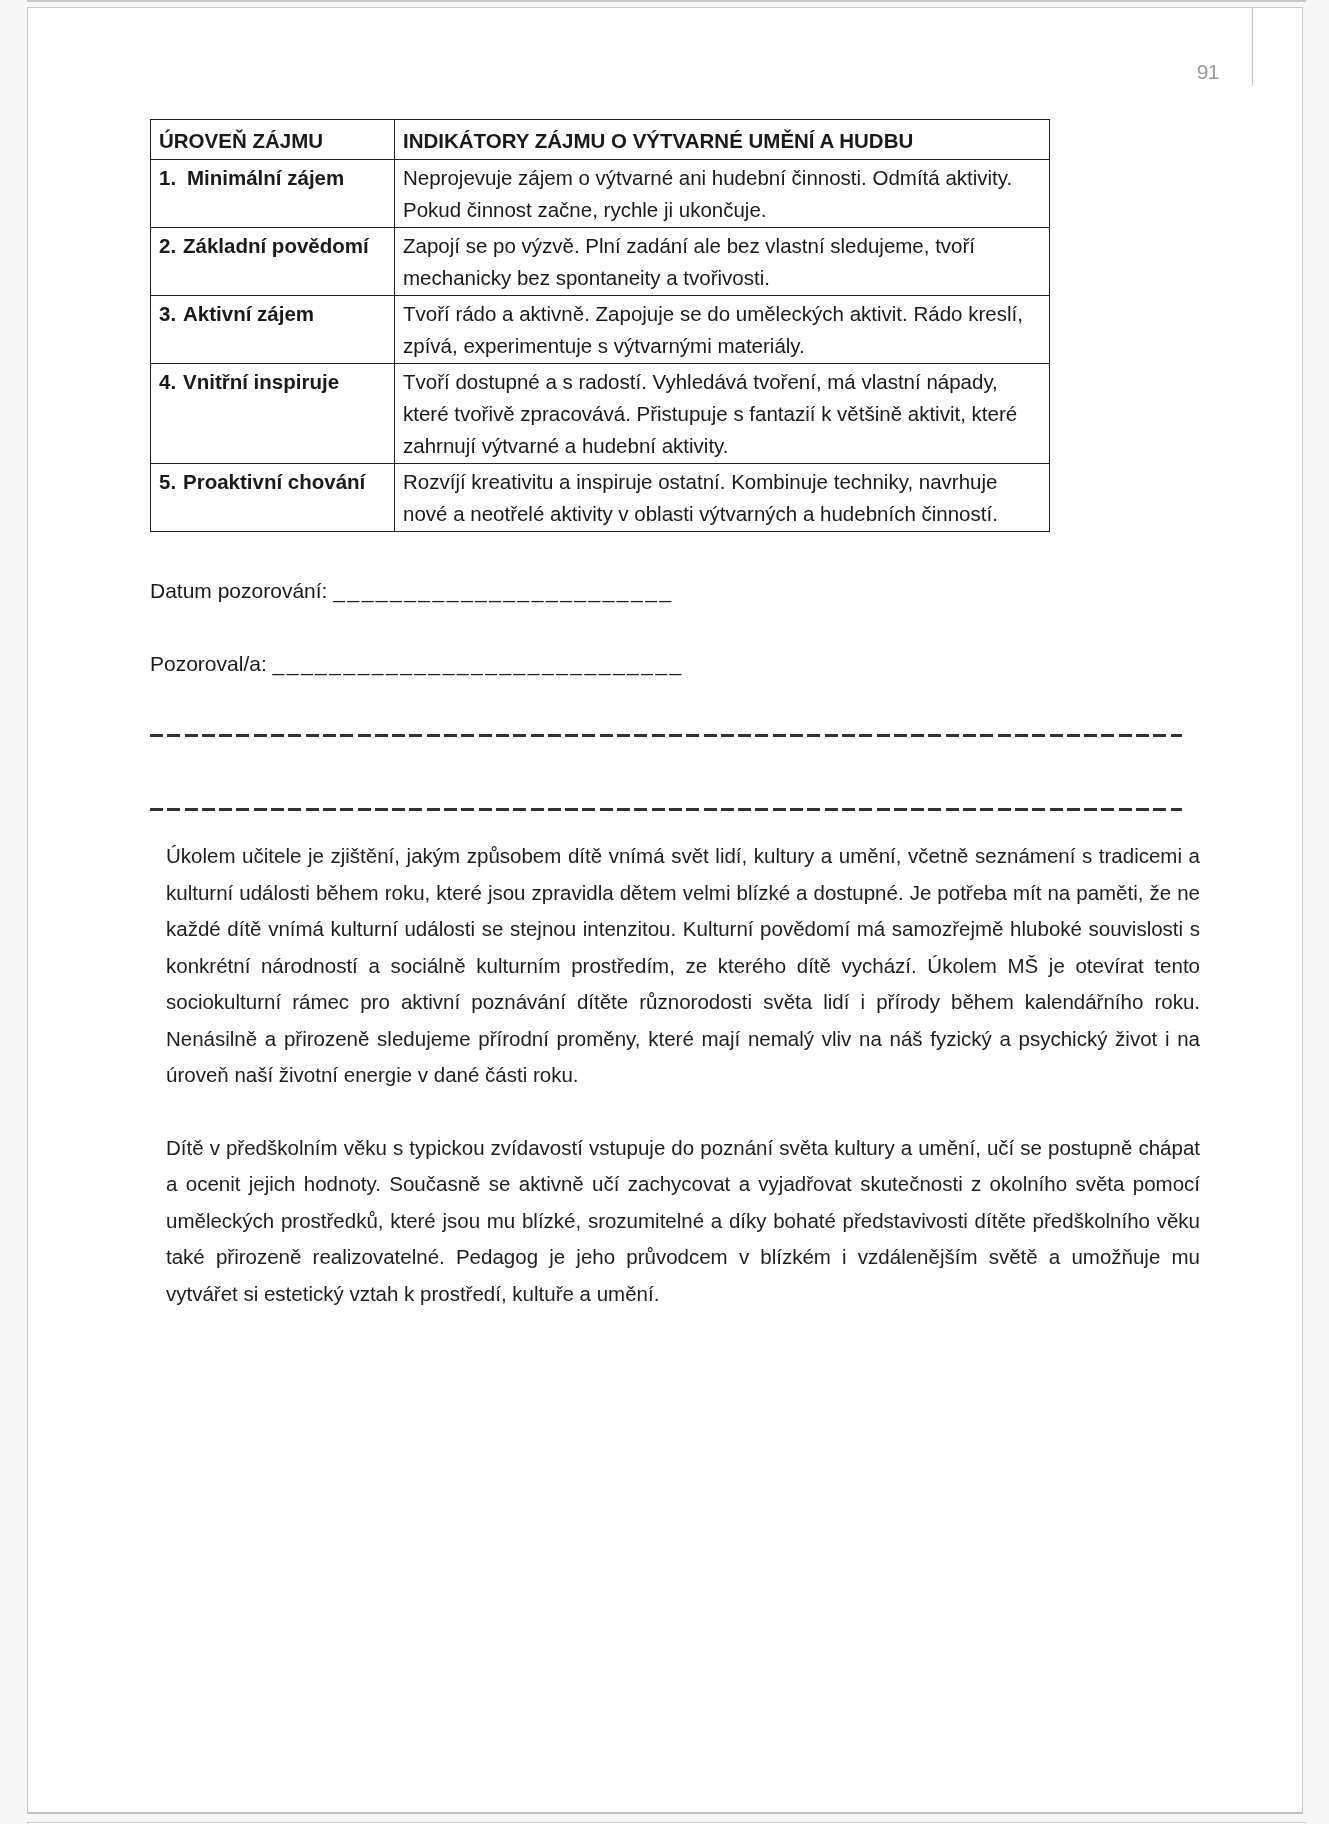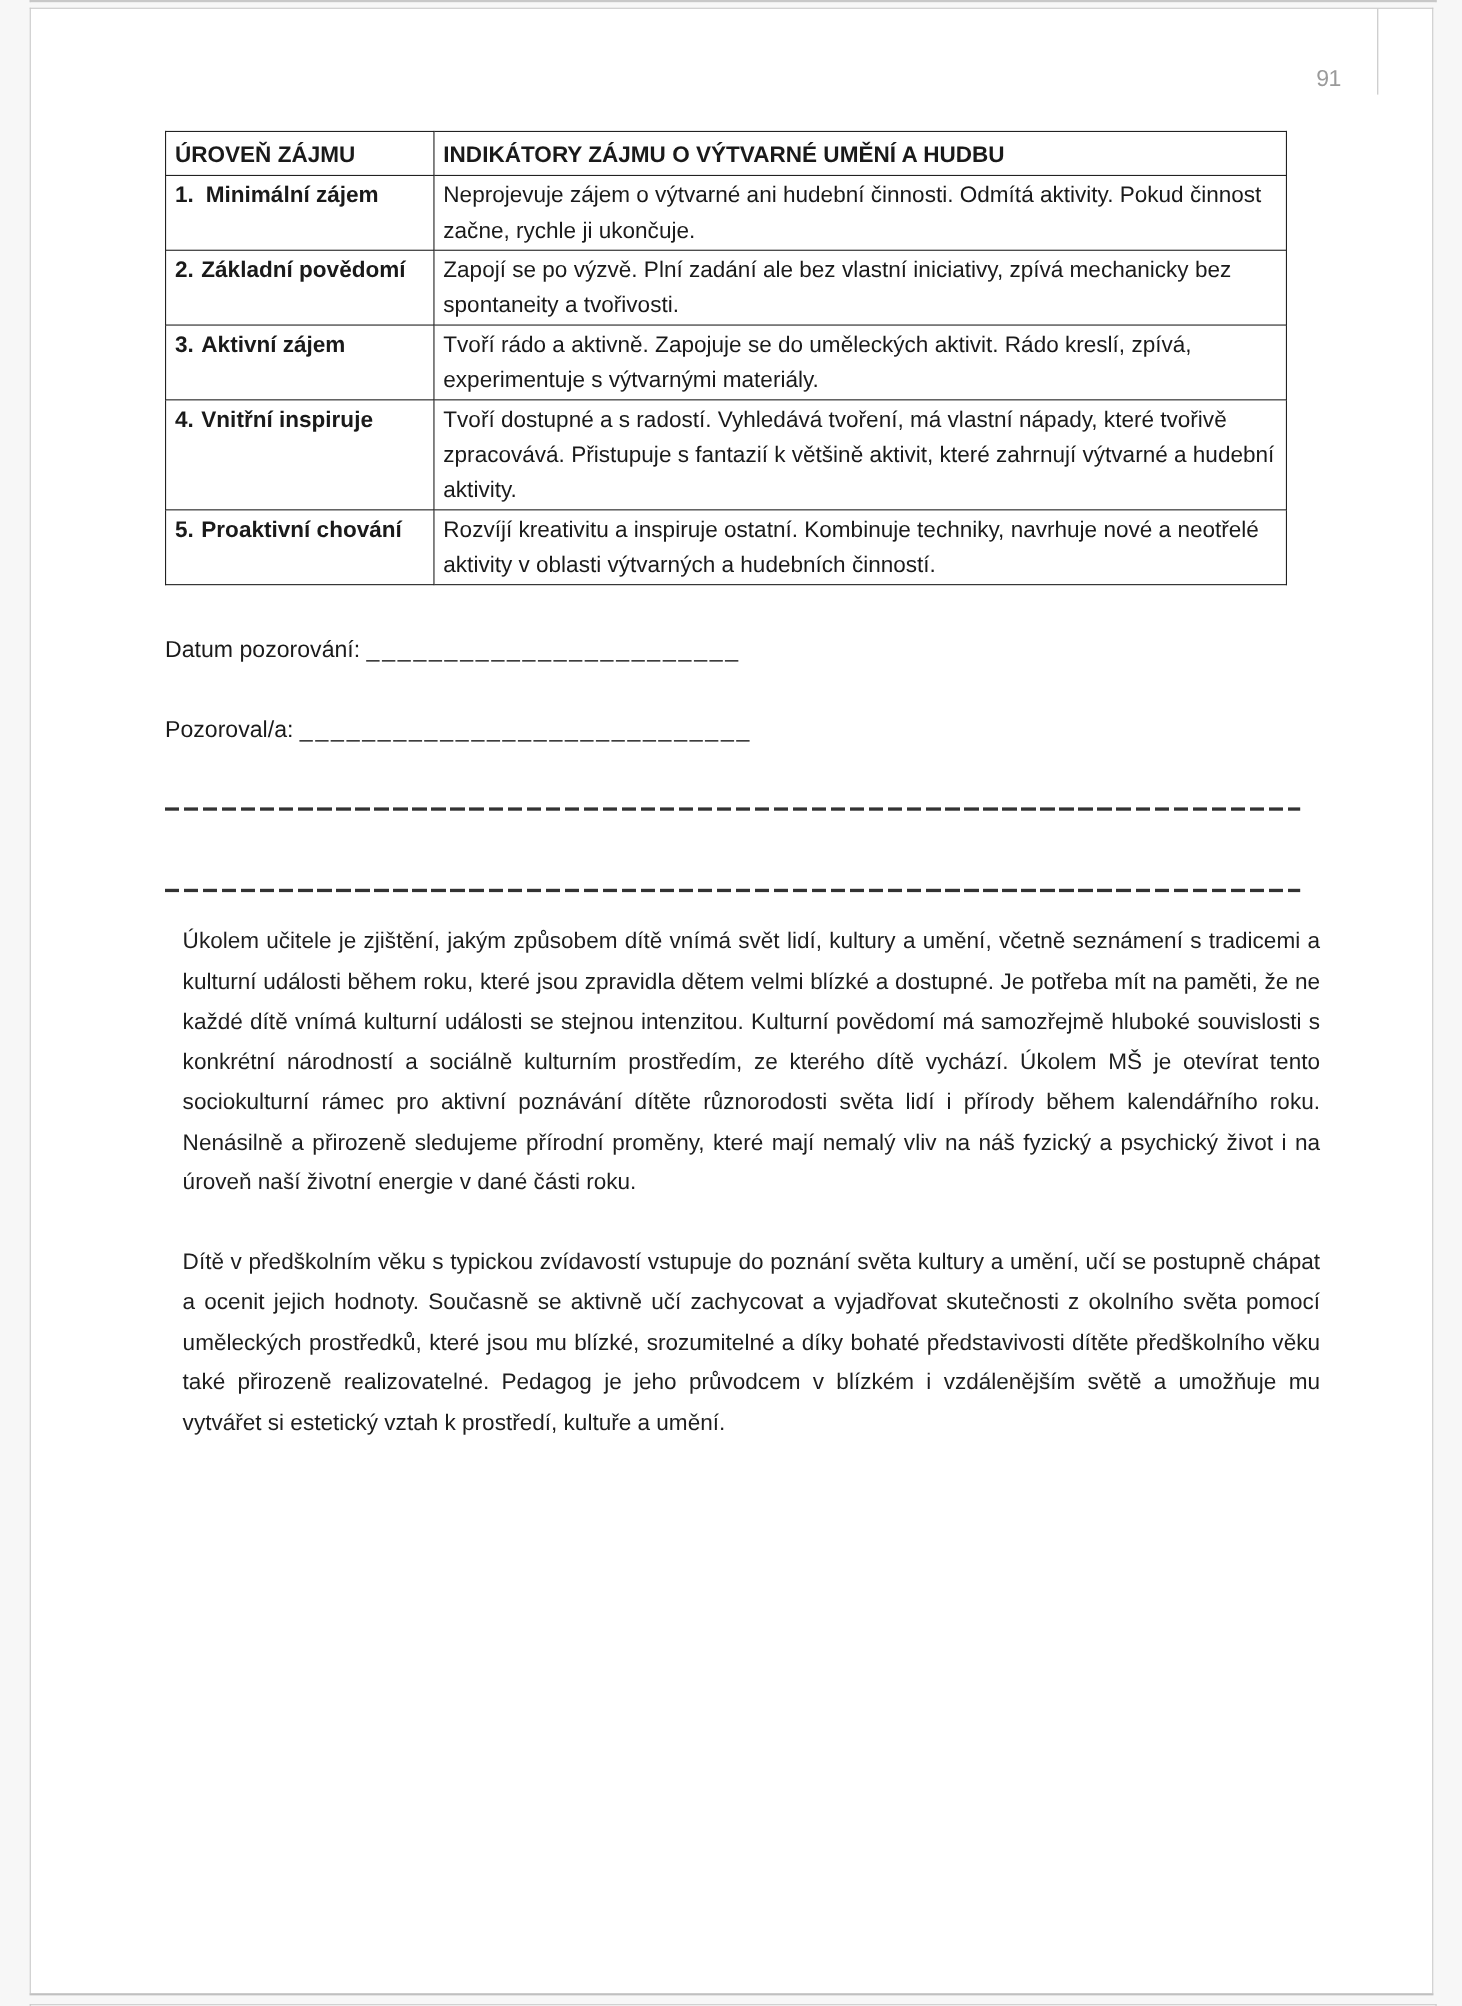--- a/index.html
+++ b/index.html
@@ -65,21 +65,21 @@
       letter-spacing: -0.5px;
     }
     .content {
       position: absolute;
       left: 122px;
       top: 111px;
       width: 1062px;
     }
     table.levels {
       border-collapse: collapse;
-      width: 1020px;
+      width: 900px;
       font-size: 20.5px;
       line-height: 32px;
     }
     table.levels td, table.levels th {
       border: 1.3px solid #222;
       vertical-align: top;
       text-align: left;
       padding: 2px 8px 1px 8px;
     }
     table.levels th {
@@ -170,21 +170,21 @@
           </td>
           <td>Neprojevuje zájem o výtvarné ani hudební činnosti. Odmítá aktivity. Pokud činnost začne, rychle ji ukončuje.</td>
         </tr>
         <tr>
           <td class="level">
             <div class="lvl-wrap">
               <span class="lvl-num">2.</span>
               <span class="lvl-text">Základní povědomí</span>
             </div>
           </td>
-          <td>Zapojí se po výzvě. Plní zadání ale bez vlastní iniciativy, zpívá mechanicky bez spontaneity a tvořivosti.</td>
+          <td>Zapojí se po výzvě. Plní zadání ale bez vlastní sledujeme, tvoří mechanicky bez spontaneity a tvořivosti.</td>
         </tr>
         <tr>
           <td class="level">
             <div class="lvl-wrap">
               <span class="lvl-num">3.</span>
               <span class="lvl-text">Aktivní zájem</span>
             </div>
           </td>
           <td>Tvoří rádo a aktivně. Zapojuje se do uměleckých aktivit. Rádo kreslí, zpívá, experimentuje s výtvarnými materiály.</td>
         </tr>

